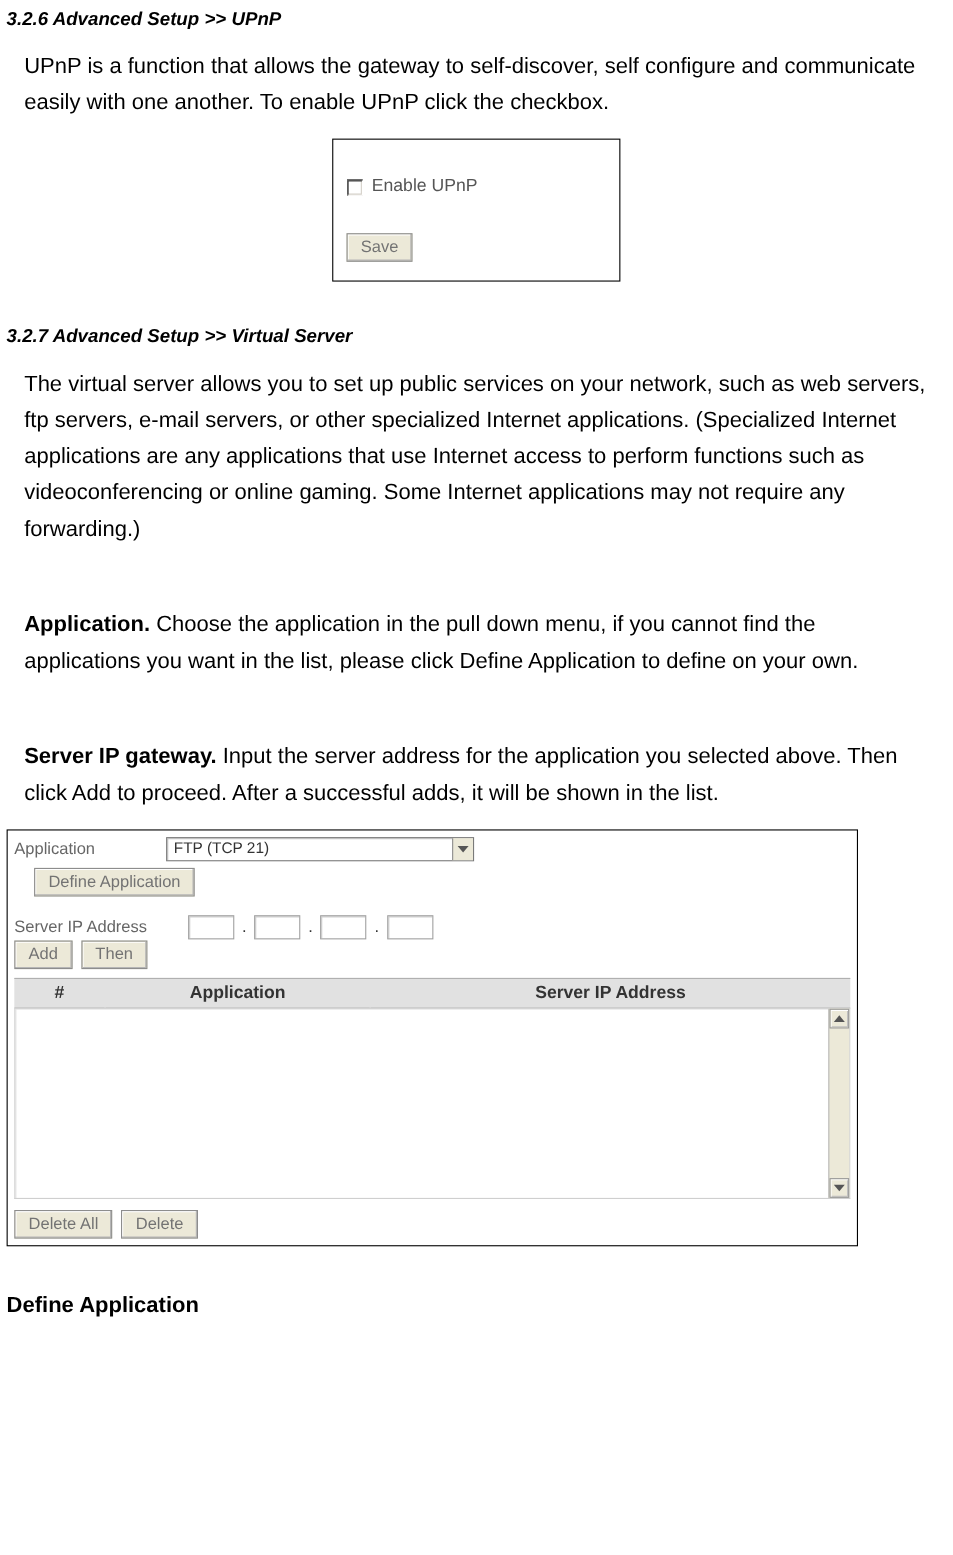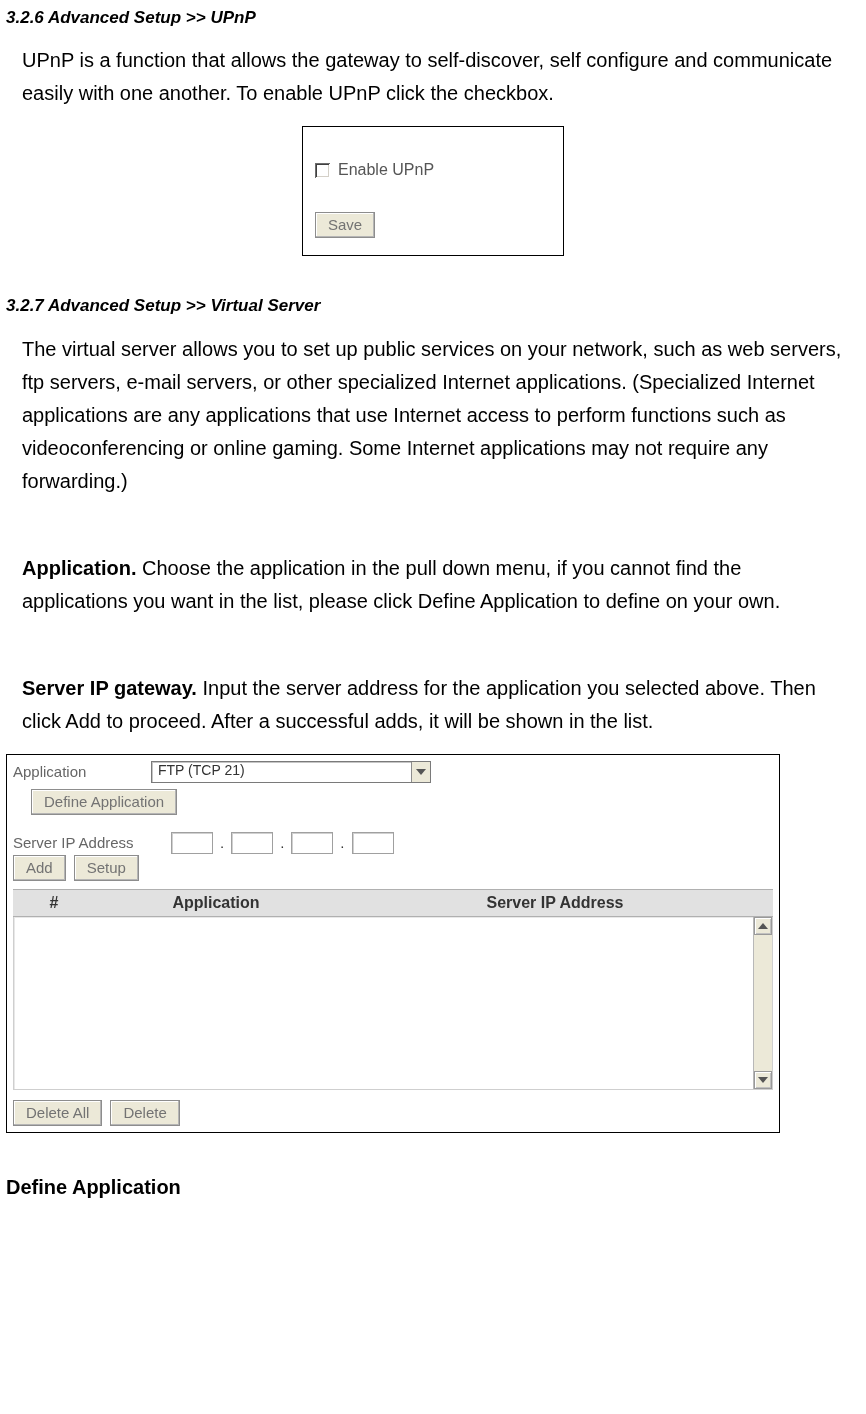--- a/index.html
+++ b/index.html
@@ -229,21 +229,21 @@
     <span class="ip-input"></span>
       <span class="dot">.</span>
     <span class="ip-input"></span>
       <span class="dot">.</span>
     <span class="ip-input"></span>
       <span class="dot">.</span>
     <span class="ip-input"></span>
   </div>
   <div class="vs-row vs-addundo">
     <span class="win-button">Add</span>
-    <span class="win-button">Setup</span>
+    <span class="win-button">Then</span>
   </div>
   <div class="vs-table-header">
     <div class="th-num">#</div>
     <div class="th-app">Application</div>
     <div class="th-ip">Server IP Address</div>
   </div>
   <div class="vs-list-area">
     <div class="vs-list-body"></div>
     <div class="win-vscroll">
       <div class="scroll-btn up"></div>

